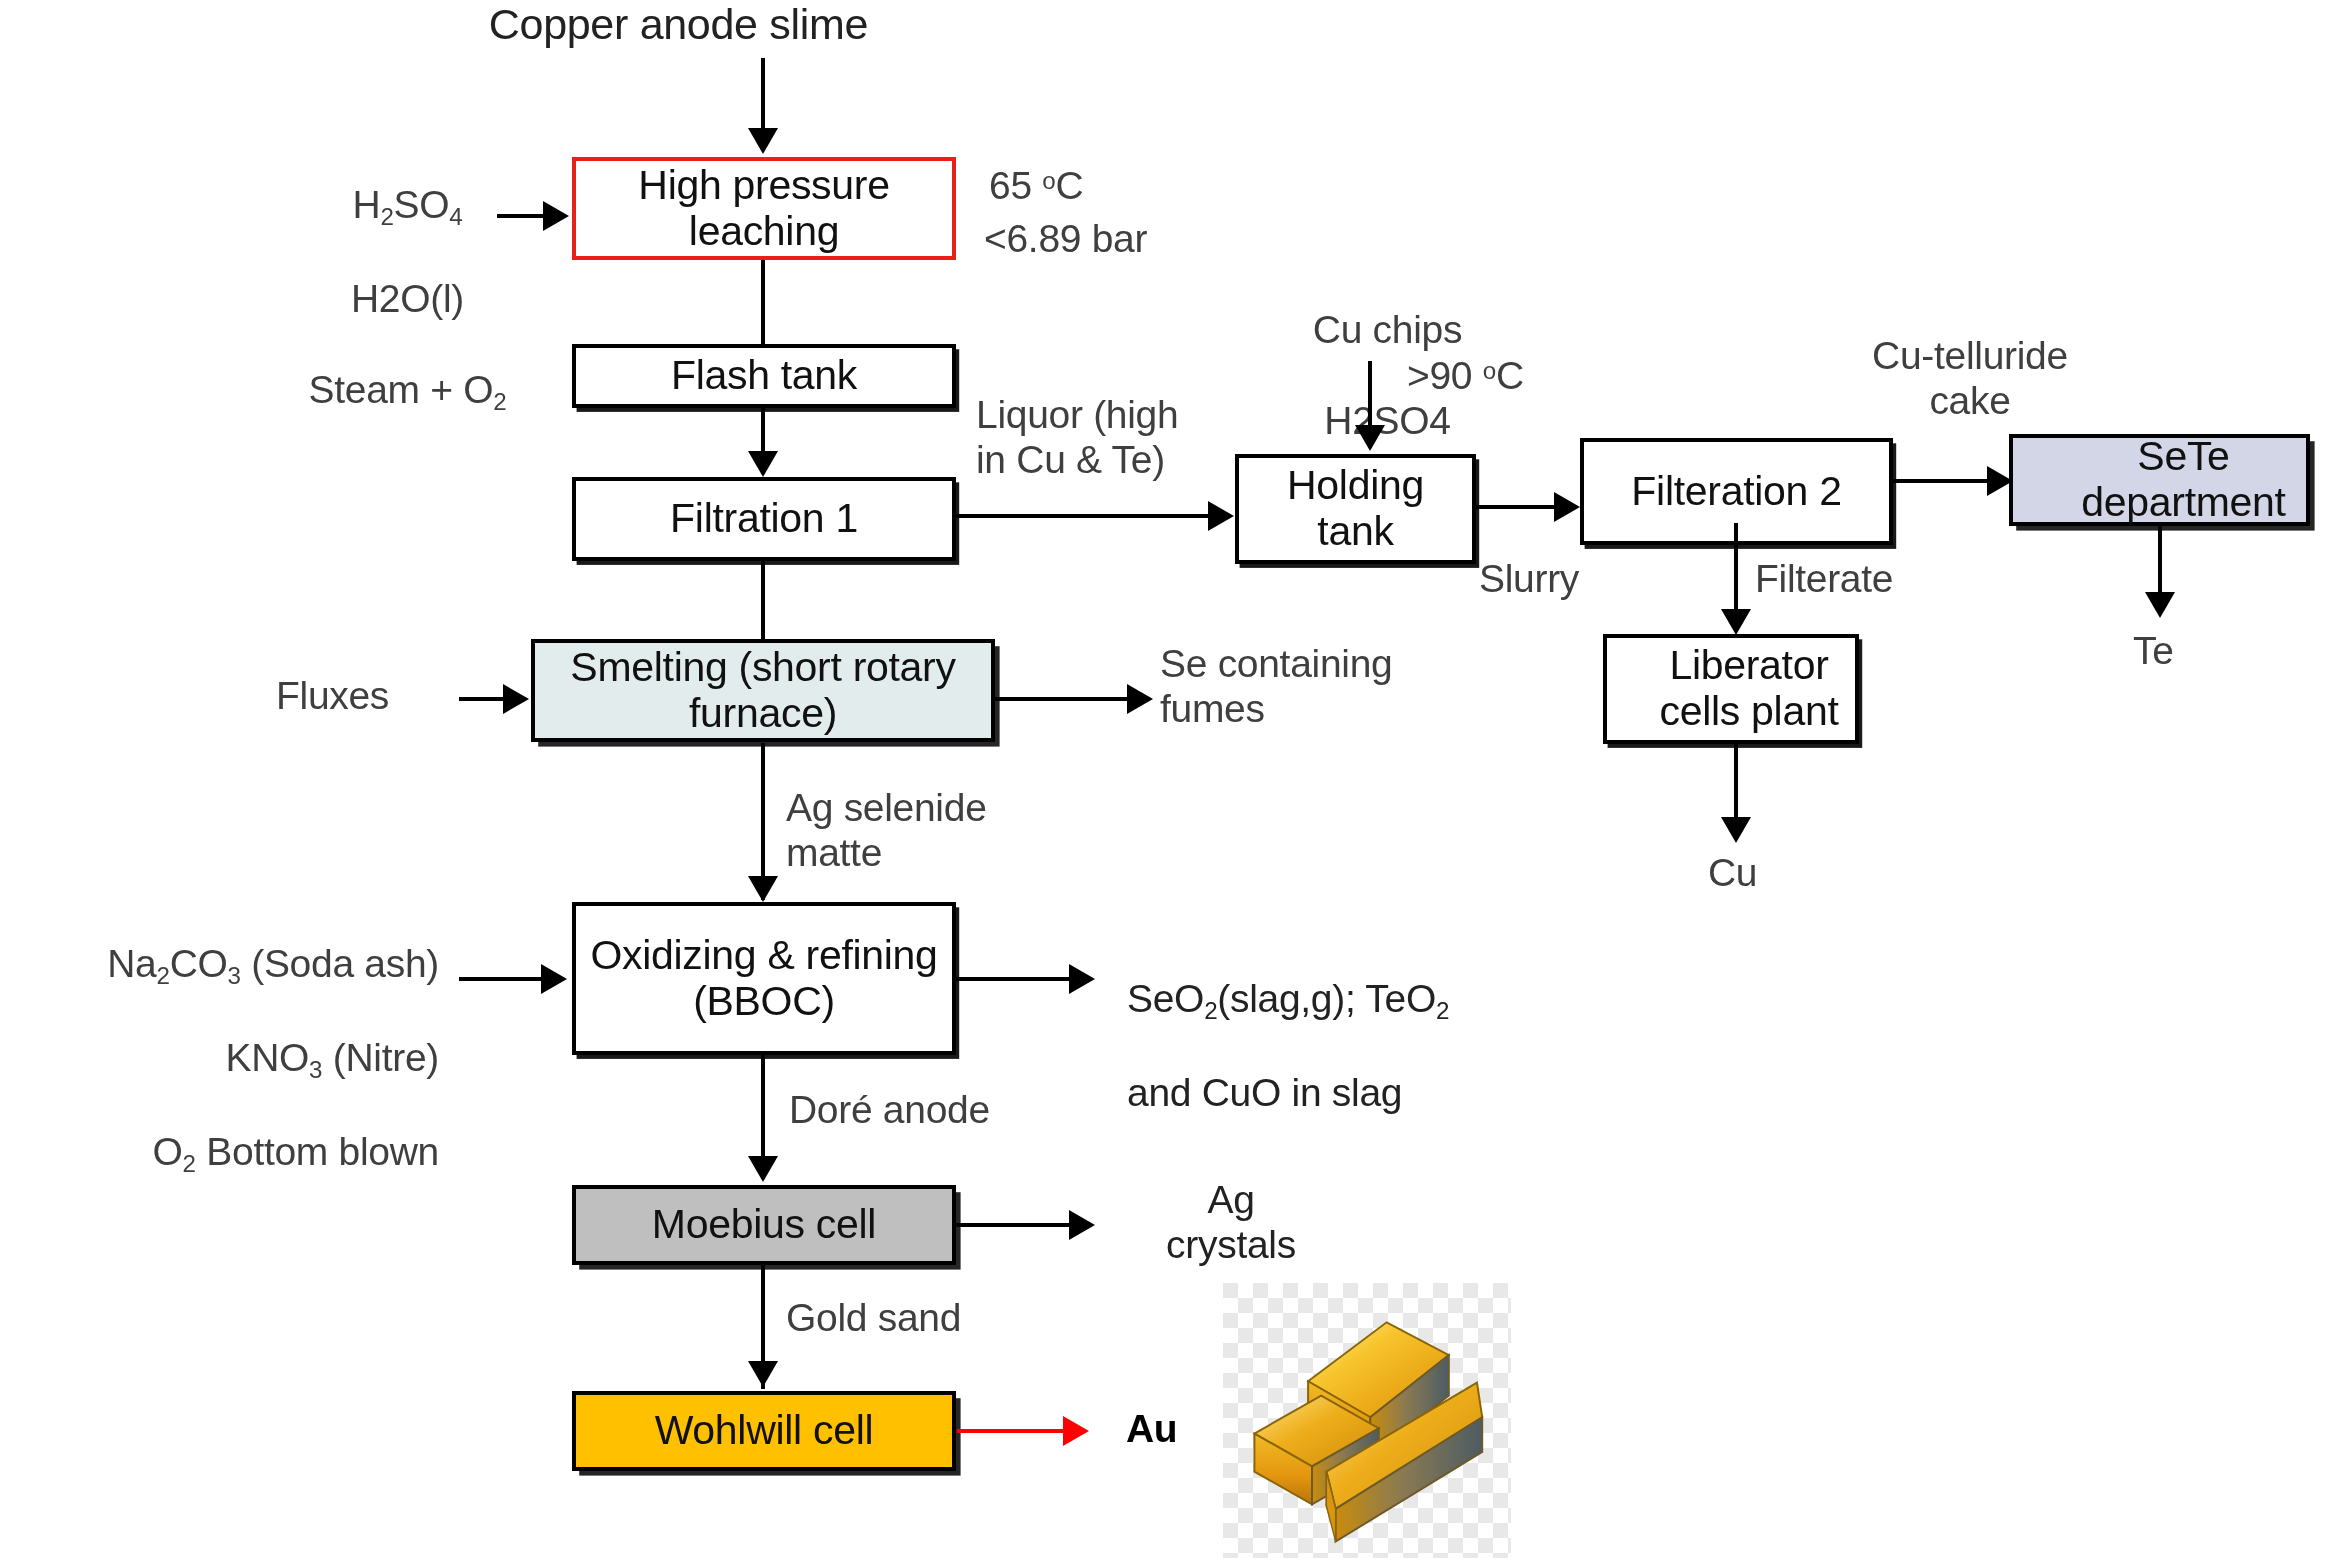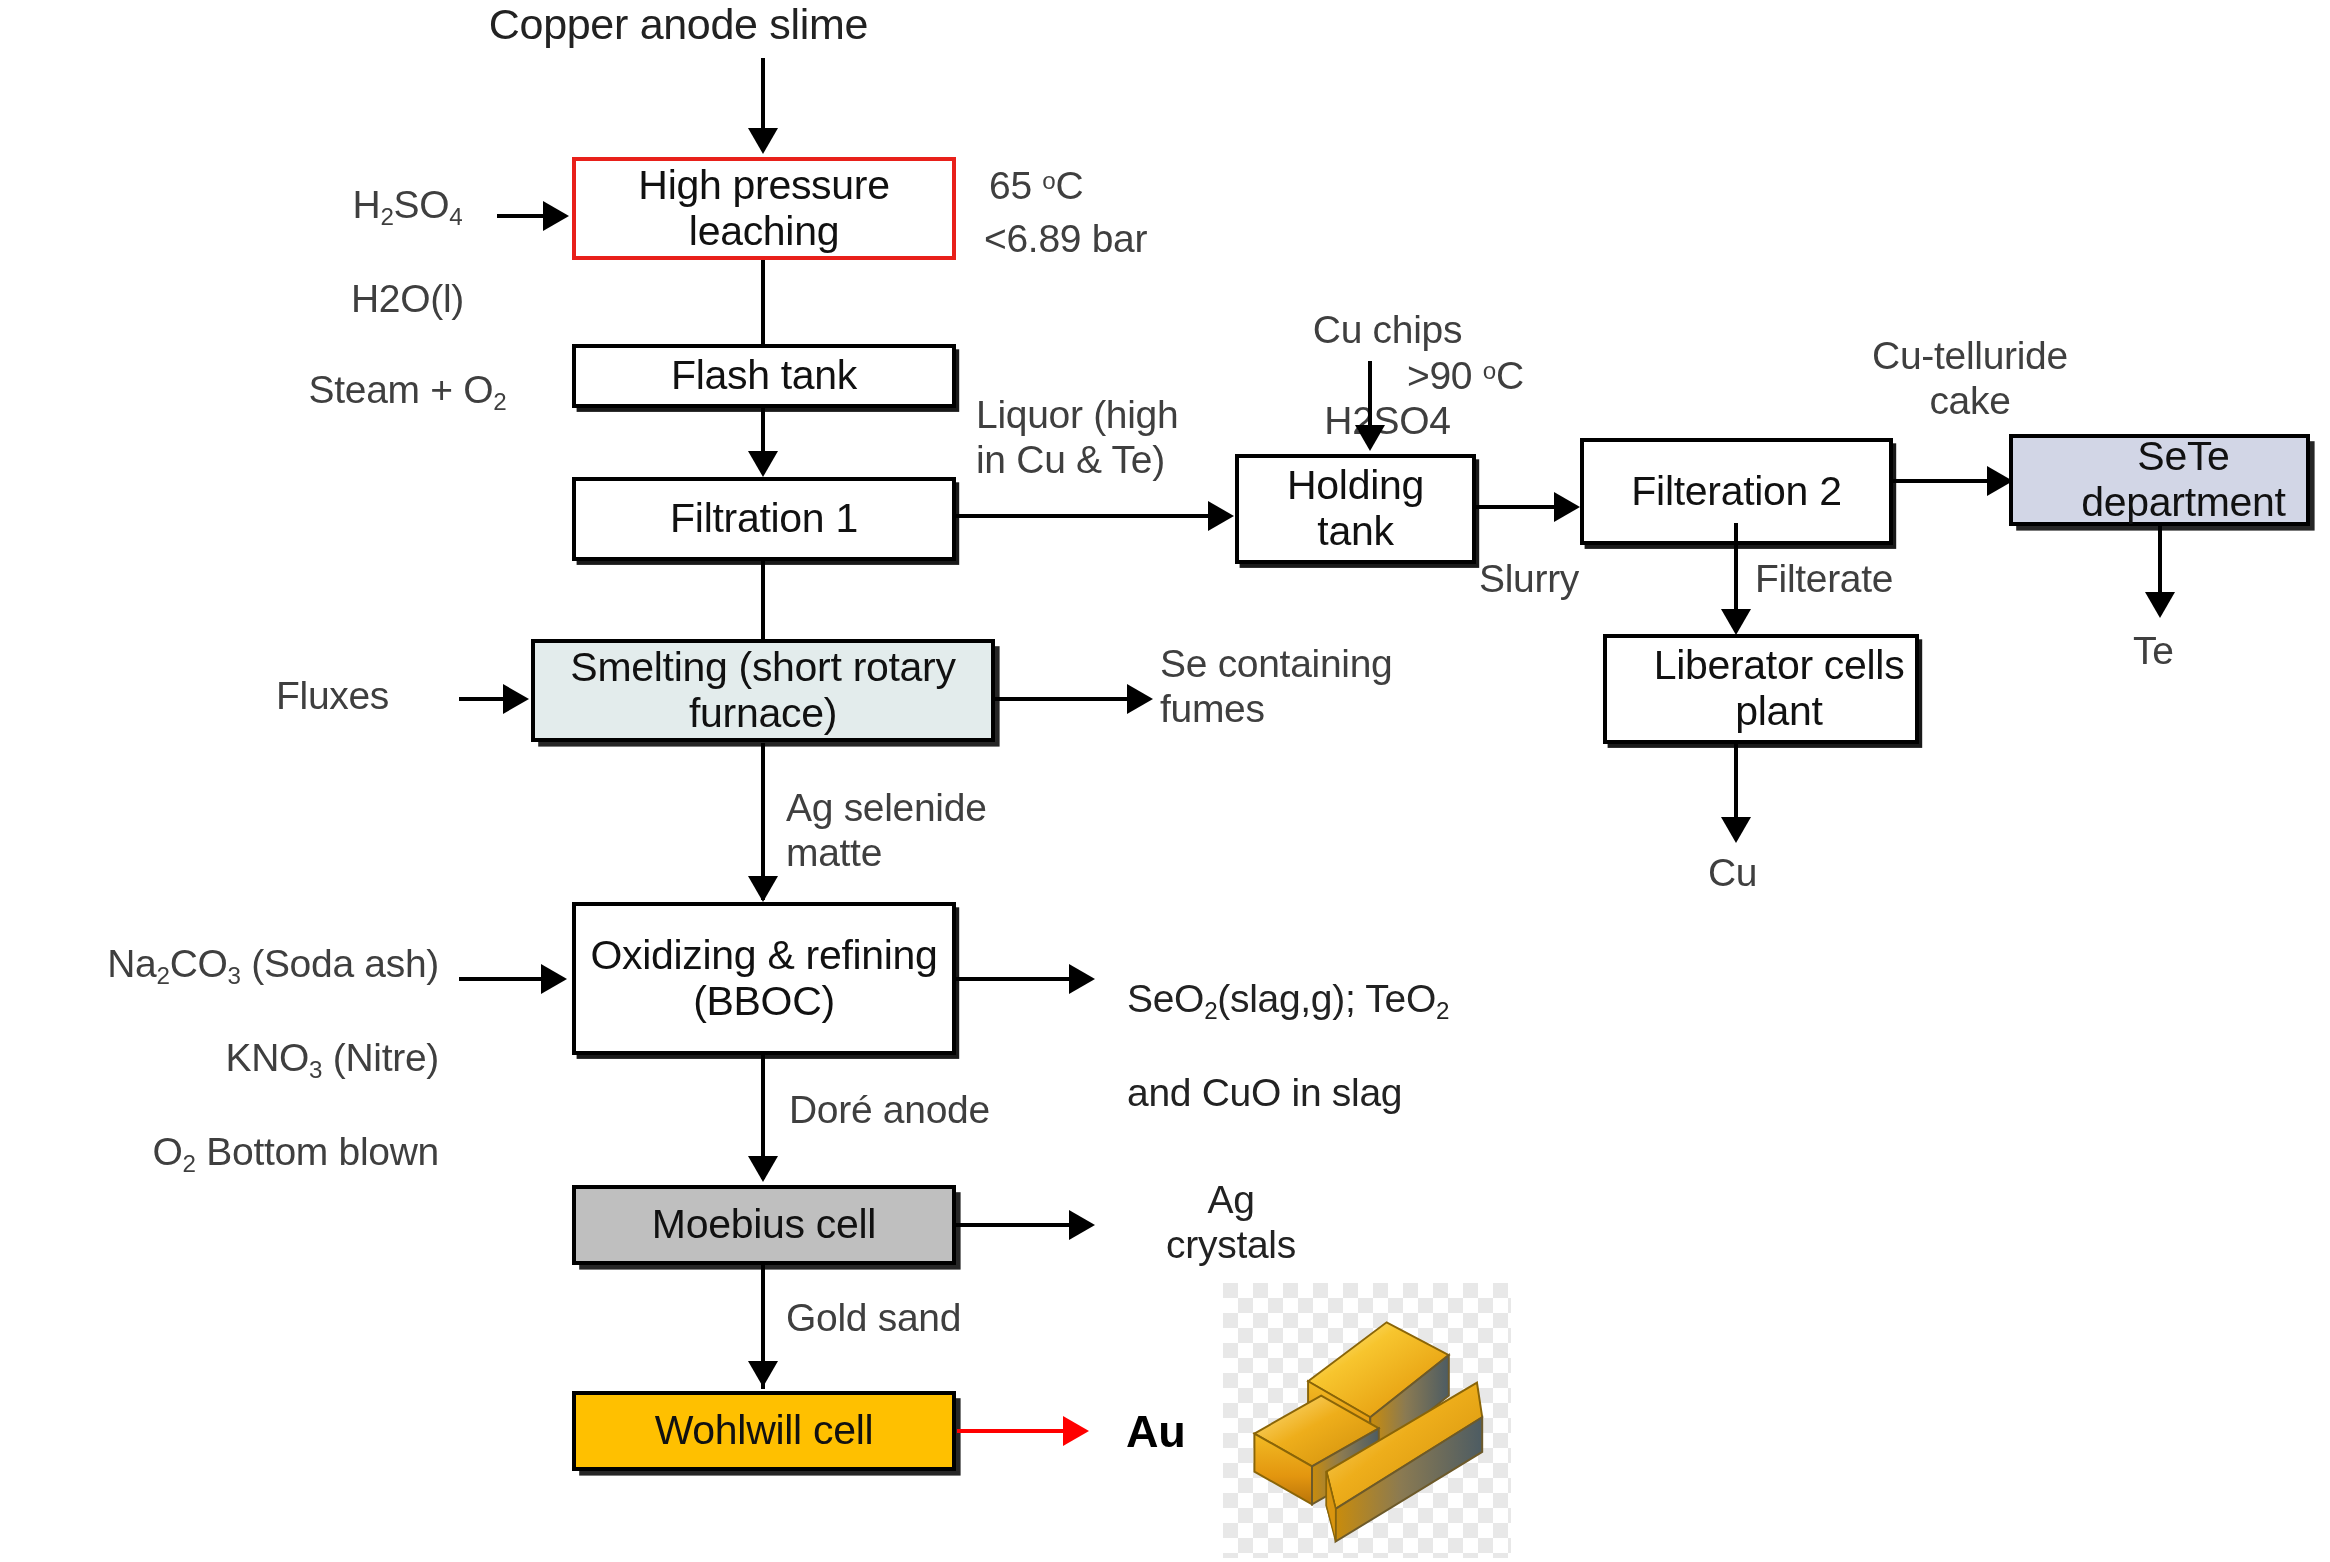--- a/index.html
+++ b/index.html
@@ -178,21 +178,21 @@
 
   <div class="vline" style="left:753px;top:1265px;height:124px;"></div>
   <div class="arrow-d" style="left:740px;top:1361px;"></div>
   <div class="lbl abs" style="left:778px;top:1295px;">Gold sand</div>
 
   <div class="box fill-wohlwill" style="left:564px;top:1391px;width:384px;height:80px;">
     <div class="inner">Wohlwill cell</div>
   </div>
   <div class="hline red" style="left:949px;top:1429px;width:111px;"></div>
   <div class="arrow-r red" style="left:1055px;top:1416px;"></div>
-  <div class="lbl bold abs" style="left:1118px;top:1406px;font-size:45px;">Au</div>
+  <div class="lbl bold abs" style="left:1118px;top:1406px;font-size:39px;">Au</div>
 
   <div class="gold-art" style="left:1215px;top:1283px;width:288px;height:275px;">
     <svg viewBox="0 0 440 420" xmlns="http://www.w3.org/2000/svg" aria-hidden="true">
       <defs>
         <linearGradient id="gTop" x1="0" y1="0" x2="1" y2="1">
           <stop offset="0%" stop-color="#fff0a8"></stop>
           <stop offset="35%" stop-color="#f7c52e"></stop>
           <stop offset="75%" stop-color="#e8a313"></stop>
           <stop offset="100%" stop-color="#c98608"></stop>
         </linearGradient>
@@ -257,21 +257,21 @@
 
   <div class="hline" style="left:1884px;top:479px;width:99px;"></div>
   <div class="arrow-r" style="left:1979px;top:466px;"></div>
   <div class="lbl center abs" style="left:1792px;top:333px;width:340px;">Cu-telluride
 cake</div>
 
   <div class="vline" style="left:1726px;top:523px;height:103px;"></div>
   <div class="arrow-d" style="left:1713px;top:609px;"></div>
   <div class="lbl abs" style="left:1747px;top:556px;">Filterate</div>
 
-  <div class="box thin" style="left:1595px;top:634px;width:316px;height:110px;padding-left:36px;">
+  <div class="box thin" style="left:1595px;top:634px;width:256px;height:110px;padding-left:36px;">
     <div class="inner">Liberator
 cells plant</div>
   </div>
 
   <div class="vline" style="left:1726px;top:744px;height:92px;"></div>
   <div class="arrow-d" style="left:1713px;top:817px;"></div>
   <div class="lbl abs" style="left:1700px;top:850px;">Cu</div>
 
   <div class="box fill-sete" style="left:2001px;top:434px;width:301px;height:92px;padding-left:48px;">
     <div class="inner">SeTe

